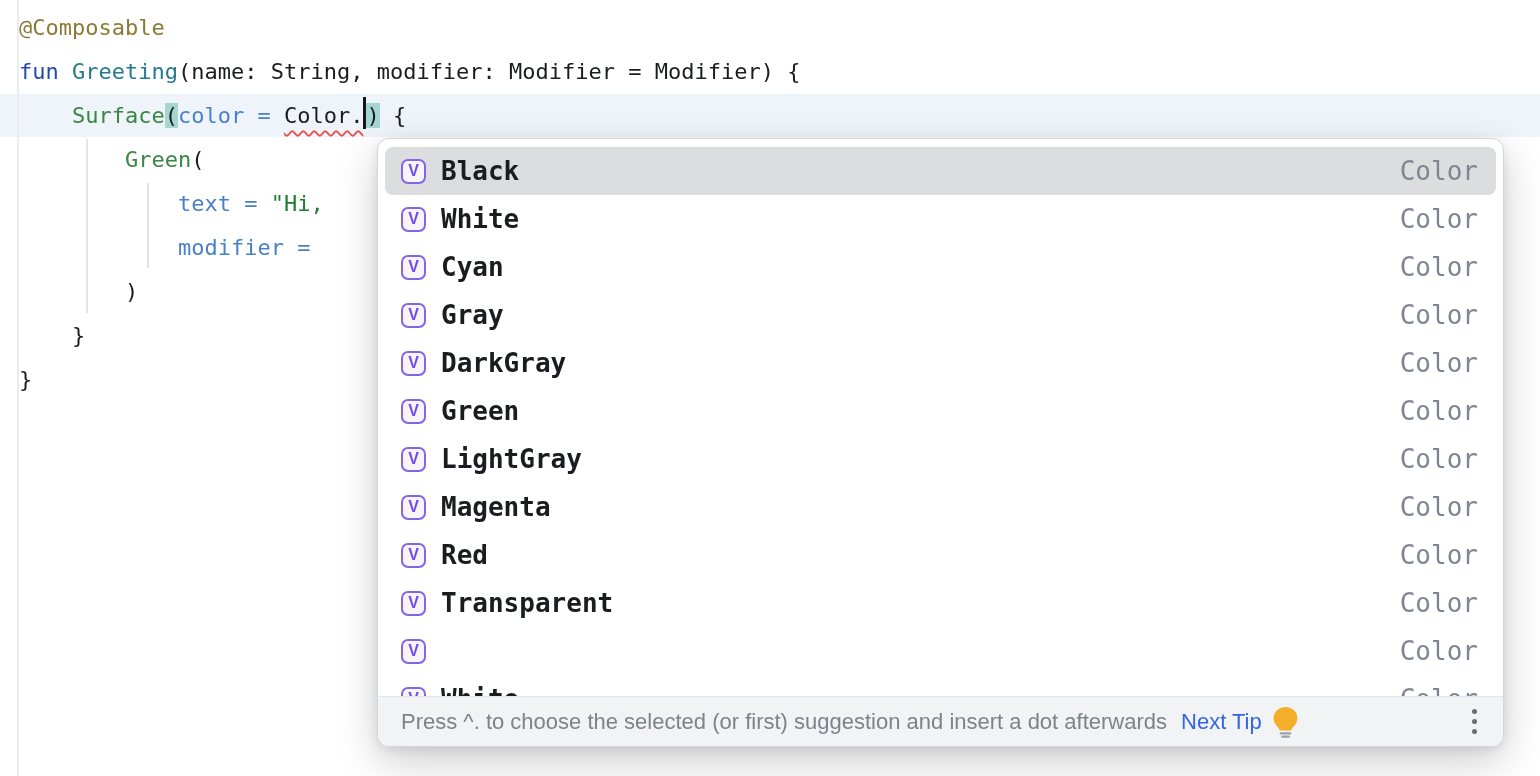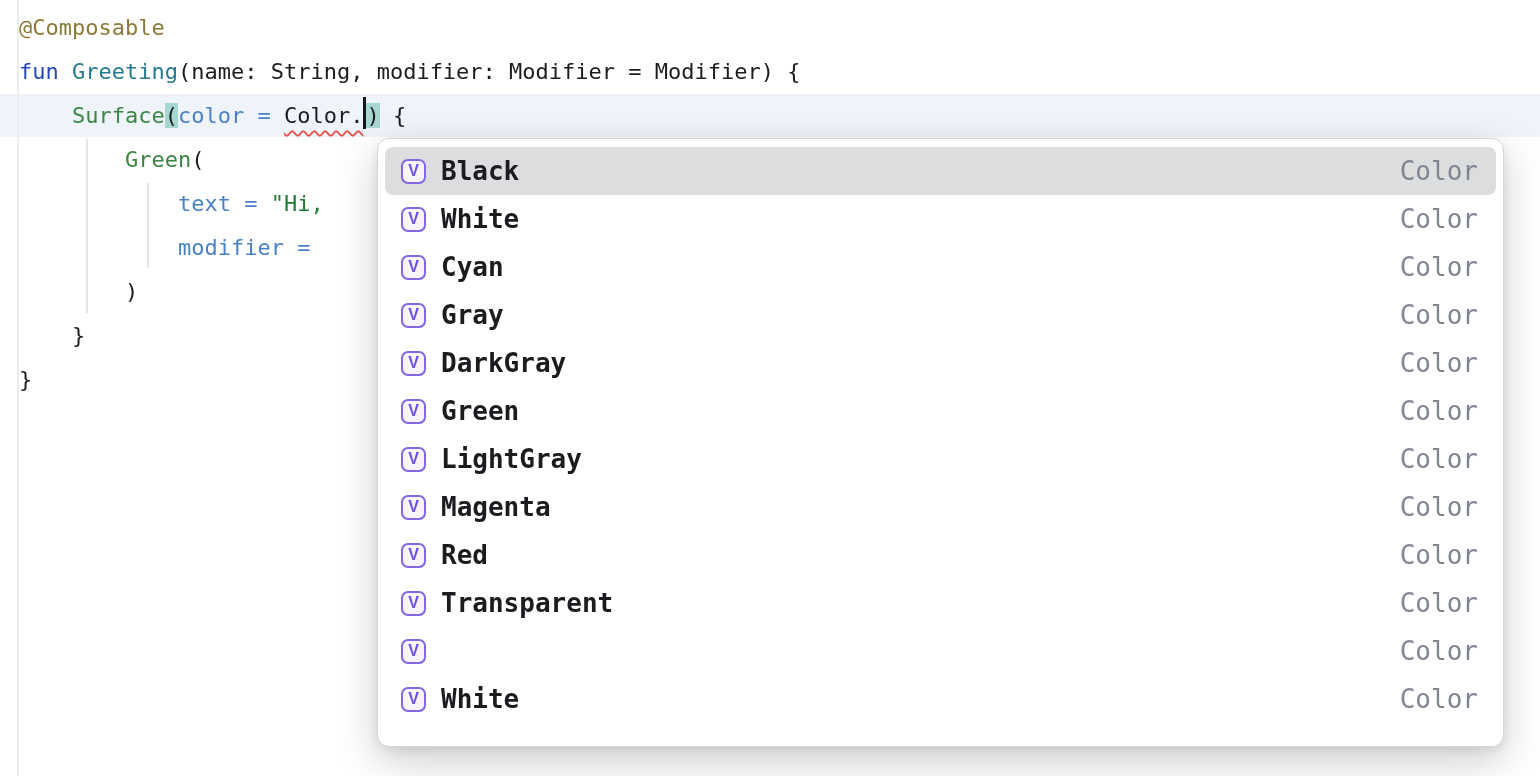--- a/index.html
+++ b/index.html
@@ -125,13 +125,23 @@
       <span class="ptype">Color</span>
     </div>
     <div class="prow">
       <span class="picon">V</span>
       <span class="plabel">White</span>
       <span class="ptype">Color</span>
     </div>
 
   </div>
 
+  <div class="pfooter">
+    <span>Press ^. to choose the selected (or first) suggestion and insert a dot afterwards</span>
+    <span class="nexttip">Next Tip</span>
+    <svg class="bulb" width="27" height="32" viewBox="0 0 27 32">
+      <path d="M13.5 1 C6.6 1 1.6 6 1.6 12.2 c0 3.7 1.9 6.6 4.1 8.7 1.2 1.1 1.8 2.1 1.8 3.5 h12 c0 -1.4 .6 -2.4 1.8 -3.5 2.2 -2.1 4.1 -5 4.1 -8.7 C25.4 6 20.4 1 13.5 1 Z" fill="#F5AE29"></path>
+      <rect x="7.8" y="26.2" width="11.4" height="2.4" rx="1.2" fill="#9AA1A9"></rect>
+      <rect x="9.2" y="29.4" width="8.6" height="2.4" rx="1.2" fill="#9AA1A9"></rect>
+    </svg>
+    <span class="kebab"><i></i><i></i><i></i></span>
+  </div>
 </div>
 
 </body></html>

